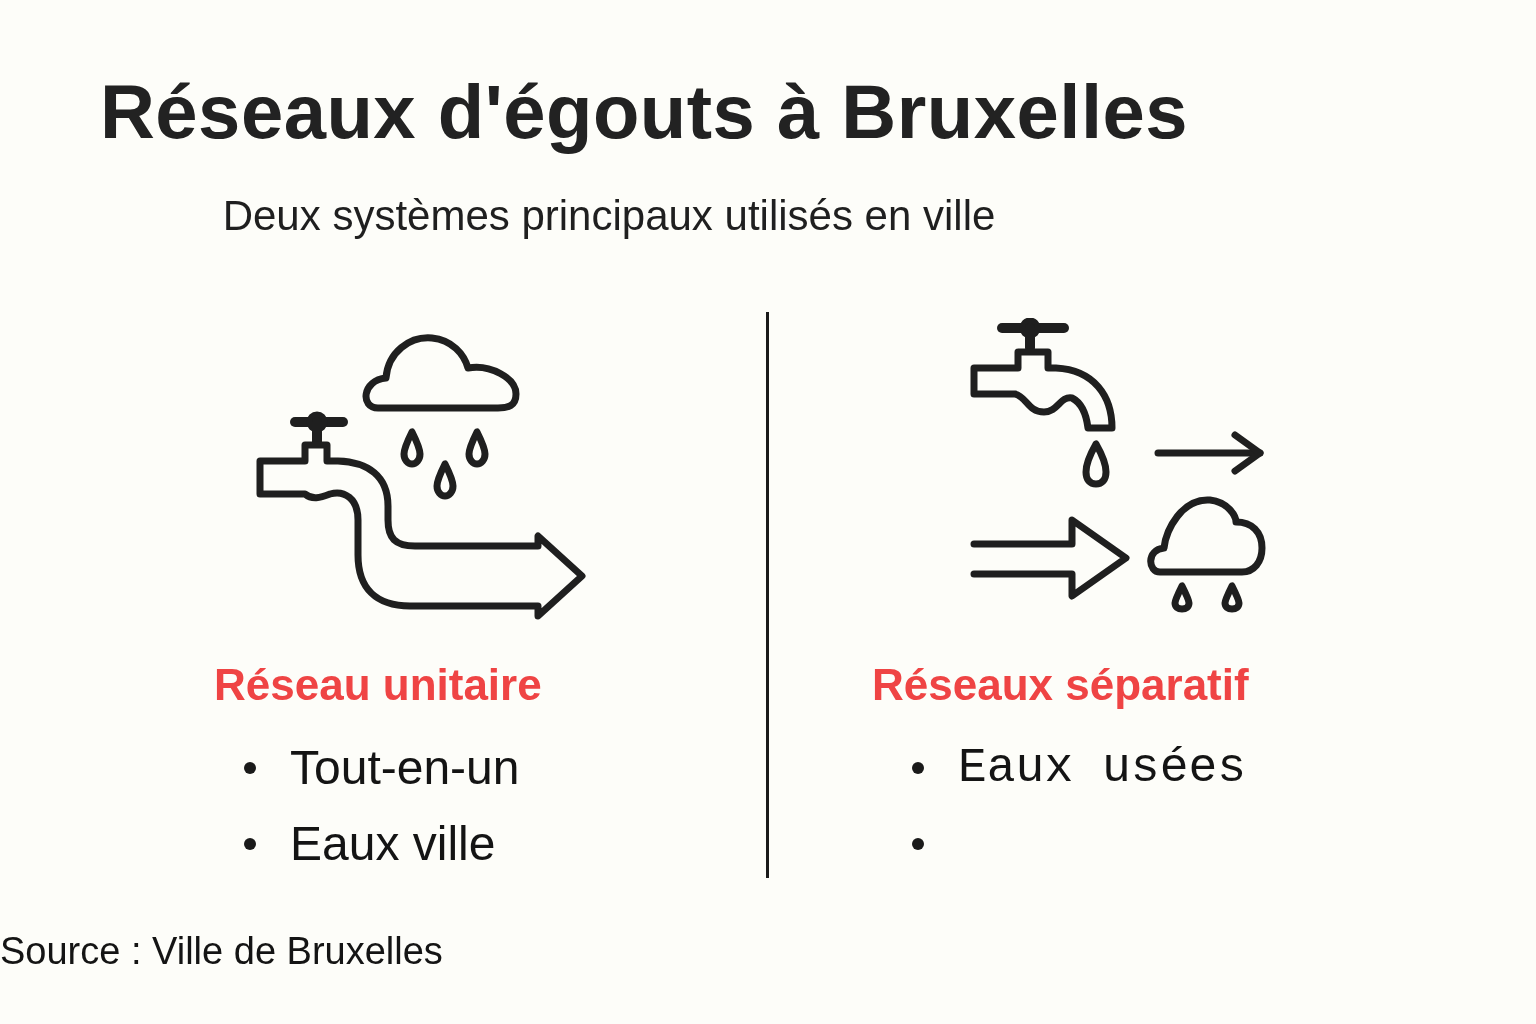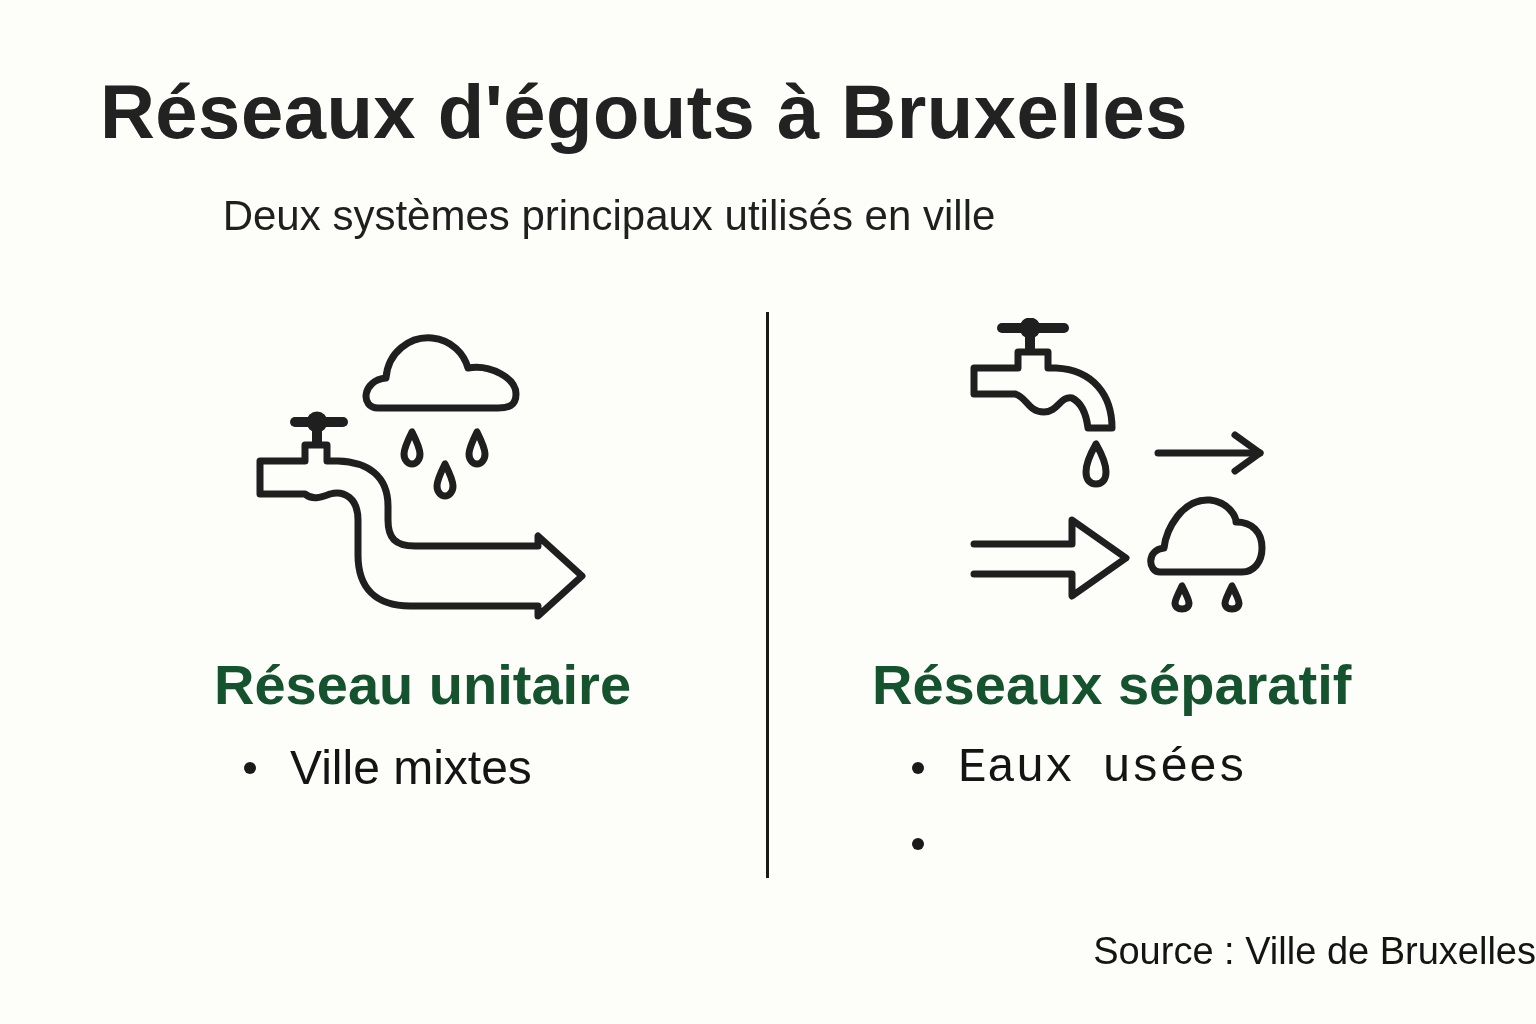--- a/index.html
+++ b/index.html
@@ -47,23 +47,23 @@
     }
     .icon {
       position: absolute;
     }
     .icon svg {
       display: block;
     }
     .col-title {
       position: absolute;
       top: 650px;
-      font-size: 56px;
+      font-size: 44px;
       font-weight: bold;
-      color: #14532d;
+      color: #ef4444;
       line-height: 70px;
       white-space: nowrap;
     }
     .bullets {
       position: absolute;
       margin: 0;
       padding: 0;
       list-style: none;
     }
     .bullets li {
@@ -81,21 +81,21 @@
       width: 12px;
       height: 12px;
       border-radius: 50%;
       background: #1a1a1a;
     }
     .source {
       position: absolute;
       left: 0;
       top: 926px;
       width: 1536px;
-      text-align: right;
+      text-align: left;
       font-size: 38px;
       color: #141414;
       line-height: 50px;
     }
   </style>
 </head>
 <body>
 
 <div>
 
@@ -161,21 +161,22 @@
 
       <g>
         <path d="M222 268 C217 278 215 282 215 285 C215 289 218 291 222 291 C226 291 229 289 229 285 C229 282 227 278 222 268 Z"></path>
         <path d="M272 268 C267 278 265 282 265 285 C265 289 268 291 272 291 C276 291 279 289 279 285 C279 282 277 278 272 268 Z"></path>
       </g>
     </svg>
   </div>
 
   <div class="col-title" style="left:214px;">Réseau unitaire</div>
   <ul class="bullets" style="left:244px; top:730px;">
-    <li><span class="dot"></span><span>Ville mixtes</span></li>
+    <li><span class="dot"></span><span>Tout-en-un</span></li>
+    <li><span class="dot"></span><span>Eaux ville</span></li>
   </ul>
 
   <div class="col-title" style="left:872px;">Réseaux séparatif</div>
   <ul class="bullets" style="left:912px; top:730px;font-family:Liberation Mono, monospace;">
     <li><span class="dot"></span><span>Eaux usées</span></li>
     <li><span class="dot"></span></li>
   </ul>
 
   <div class="source">Source : Ville de Bruxelles</div>
 </div>

